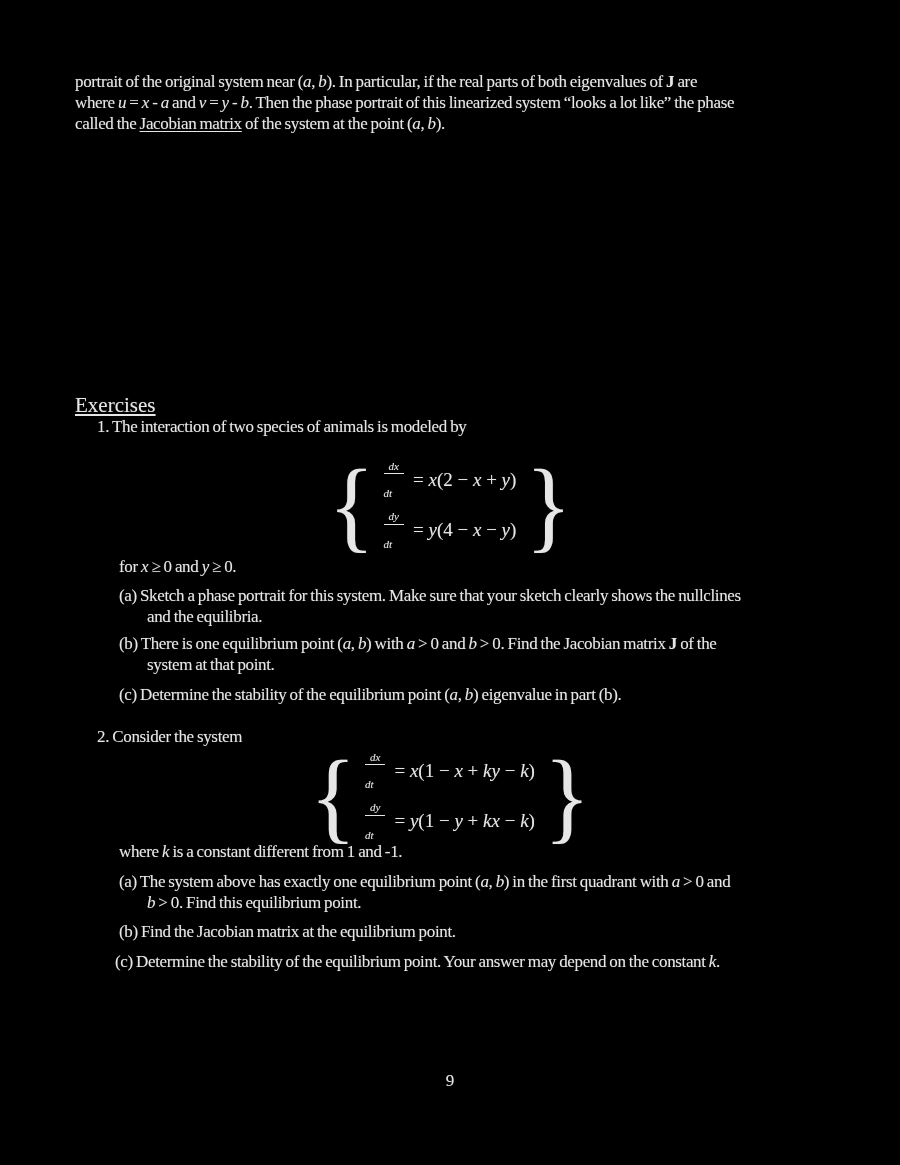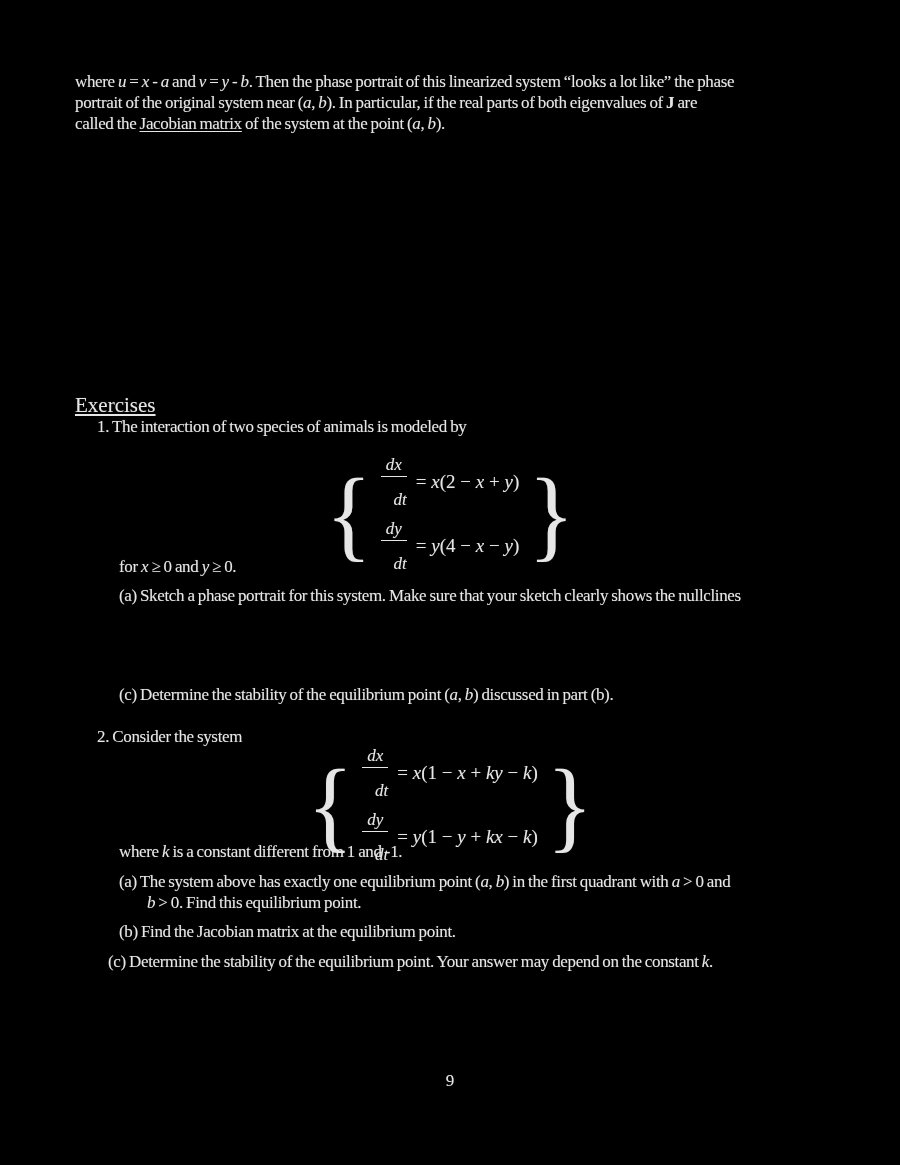--- a/index.html
+++ b/index.html
@@ -32,34 +32,34 @@
   .eqwrap{left:0;right:0;display:flex;justify-content:center;}
   .eq{display:flex;align-items:center;gap:5px;}
   .brace{
     font-size:96px;line-height:100px;font-weight:400;
     transform:scaleY(1.06);display:inline-block;
     text-shadow:0 0 1px rgba(240,240,240,.3);
   }
   .rows{display:flex;flex-direction:column;gap:10px;padding:0 4px;}
   .eqrow{display:flex;align-items:center;gap:9px;font-size:19px;
     text-shadow:0 0 1px rgba(240,240,240,.35);}
-  .frac{display:inline-flex;flex-direction:column;align-items:flex-end;
-    font-size:17px;font-style:italic;line-height:1.15;}
+  .frac{display:inline-flex;flex-direction:column;align-items:flex-start;
+    font-size:11px;font-style:italic;line-height:1.15;}
   .frac .num{display:block;border-bottom:1.6px solid #e6e6e6;padding:0 5px 1px;}
   .frac .den{display:block;padding-top:13px;}
   .rhs{white-space:nowrap;}
   .pageno{left:0;right:0;text-align:center;font-size:17px;
     text-shadow:0 0 1px rgba(240,240,240,.35);}
 </style>
 </head>
 <body>
 
 <div class="abs" style="top:71px;left:75px">
+  <div class="line"><span>portrait of the original system near (</span><span class="it">a</span><span>, </span><span class="it">b</span><span>). In particular, if the real parts of both eigenvalues of </span><span class="bd">J</span><span> are</span></div>
   <div class="line"><span>where </span><span class="it">u</span><span> = </span><span class="it">x</span><span> - </span><span class="it">a</span><span> and </span><span class="it">v</span><span> = </span><span class="it">y</span><span> - </span><span class="it">b</span><span>. Then the phase portrait of this linearized system “looks a lot like” the phase</span></div>
-  <div class="line"><span>portrait of the original system near (</span><span class="it">a</span><span>, </span><span class="it">b</span><span>). In particular, if the real parts of both eigenvalues of </span><span class="bd">J</span><span> are</span></div>
   <div class="line"><span>called the </span><span class="un">Jacobian matrix</span><span> of the system at the point (</span><span class="it">a</span><span>, </span><span class="it">b</span><span>).</span></div>
 </div>
 
 <div class="abs heading" style="top:395px;left:75px">
   <span class="un">Exercises</span>
 </div>
 
 <div class="abs line" style="top:416px;left:97px"><span>1. The interaction of two species of animals is modeled by</span></div>
 
 <div class="abs eqwrap" style="top:455px">
@@ -82,27 +82,30 @@
       </div>
     </div>
     <span class="brace">}</span>
   </div>
 </div>
 
 <div class="abs line" style="top:556px;left:119px"><span>for </span><span class="it">x</span><span> ≥ 0 and </span><span class="it">y</span><span> ≥ 0.</span></div>
 
 <div class="abs" style="top:585px;left:119px">
   <div class="line"><span>(a) Sketch a phase portrait for this system. Make sure that your sketch clearly shows the nullclines</span></div>
+  <div class="line cont"><span>and the equilibria.</span></div>
 </div>
 
 <div class="abs" style="top:633px;left:119px">
+  <div class="line"><span>(b) There is one equilibrium point (</span><span class="it">a</span><span>, </span><span class="it">b</span><span>) with </span><span class="it">a</span><span> &gt; 0 and </span><span class="it">b</span><span> &gt; 0. Find the Jacobian matrix </span><span class="bd">J</span><span> of the</span></div>
+  <div class="line cont"><span>system at that point.</span></div>
 </div>
 
 <div class="abs" style="top:684px;left:119px">
-  <div class="line"><span>(c) Determine the stability of the equilibrium point (</span><span class="it">a</span><span>, </span><span class="it">b</span><span>) discussed in part (b).</span></div>
+  <div class="line"><span>(c) Determine the stability of the equilibrium point (</span><span class="it">a</span><span>, </span><span class="it">b</span><span>) eigenvalue in part (b).</span></div>
 </div>
 
 <div class="abs line" style="top:726px;left:97px"><span>2. Consider the system</span></div>
 
 <div class="abs eqwrap" style="top:746px">
   <div class="eq">
     <span class="brace">{</span>
     <div class="rows">
       <div class="eqrow">
         <span class="frac">
@@ -127,17 +130,17 @@
 
 <div class="abs" style="top:871px;left:119px">
   <div class="line"><span>(a) The system above has exactly one equilibrium point (</span><span class="it">a</span><span>, </span><span class="it">b</span><span>) in the first quadrant with </span><span class="it">a</span><span> &gt; 0 and</span></div>
   <div class="line cont"><span class="it">b</span><span> &gt; 0. Find this equilibrium point.</span></div>
 </div>
 
 <div class="abs" style="top:921px;left:119px">
   <div class="line"><span>(b) Find the Jacobian matrix at the equilibrium point.</span></div>
 </div>
 
-<div class="abs" style="top:951px;left:108px">
+<div class="abs" style="top:951px;left:115px">
   <div class="line"><span>(c) Determine the stability of the equilibrium point. Your answer may depend on the constant </span><span class="it">k</span><span>.</span></div>
 </div>
 
 <div class="abs pageno" style="top:1071px">9</div>
 
 </body></html>

